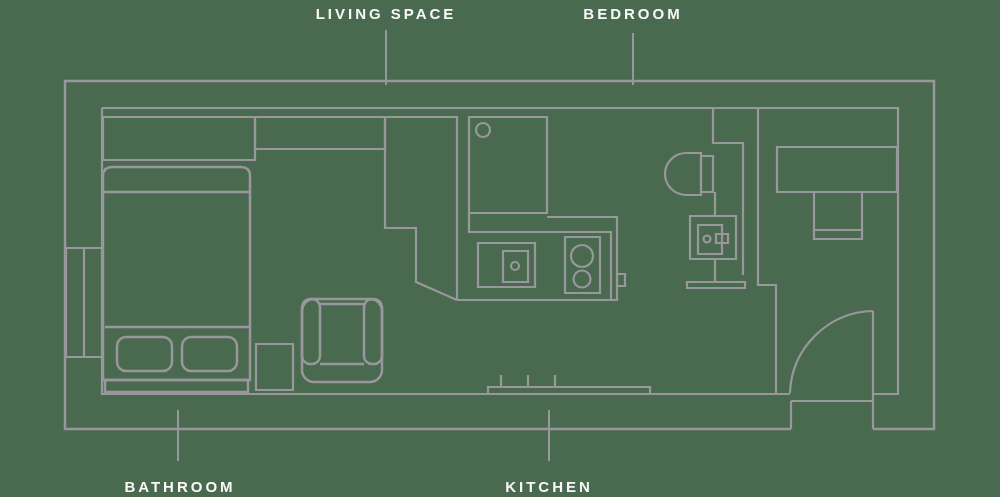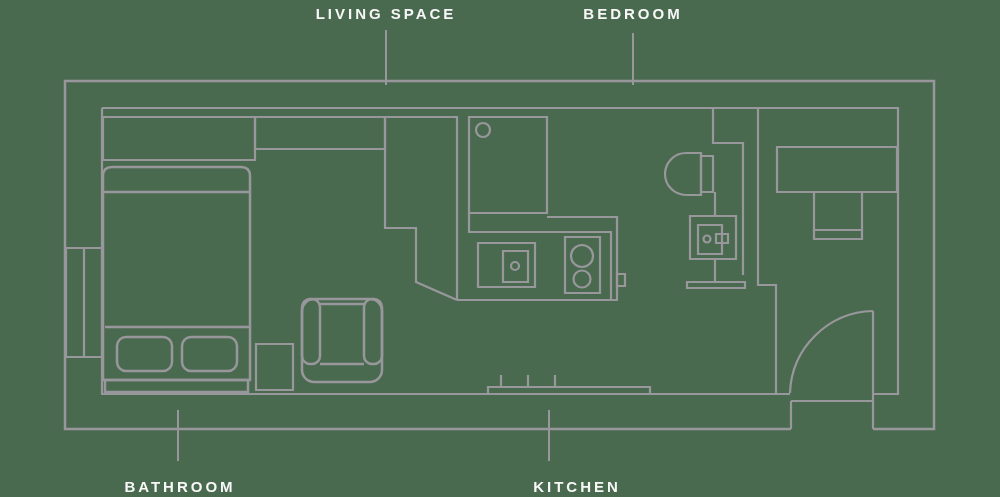--- a/index.html
+++ b/index.html
@@ -21,21 +21,21 @@
     transform:translateX(-50%);
     color:var(--label-text);
     font-size:15px;
     font-weight:700;
     letter-spacing:3px;
     white-space:nowrap;
   }
   .lbl-living{left:386px;top:5px;}
   .lbl-bath{left:633px;top:5px;}
   .lbl-bed{left:180px;top:478px;}
-  .lbl-kitchen{left:577px;top:478px;}
+  .lbl-kitchen{left:549px;top:478px;}
   path,rect,circle,line{vector-effect:non-scaling-stroke;}
 </style>
 </head>
 <body>
 
 <div class="plan-wrap">
 
   <svg width="1000" height="497" viewBox="0 0 1000 497">
     <g fill="none" stroke="var(--line)" stroke-width="2.2">
 

